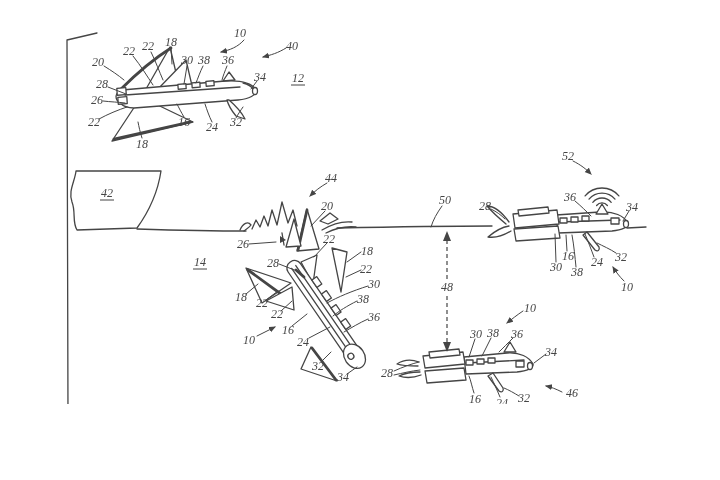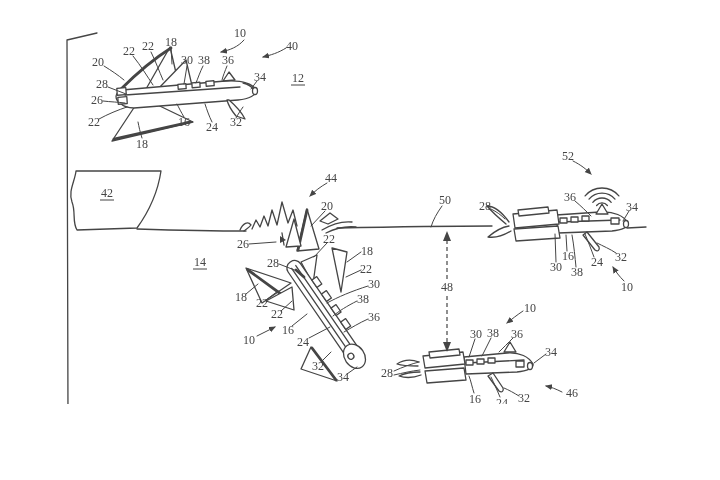--- a/index.html
+++ b/index.html
@@ -1,17 +1,17 @@
 <!DOCTYPE html>
 <html style="--ink: #454545; --paper: #ffffff;"><head>
 <meta charset="utf-8">
 <style>
   html,body{margin:0;padding:0;background:#ffffff;}
   .page{position:relative;width:720px;height:404px;background:var(--paper,#ffffff);overflow:hidden;
-        font-family:"Liberation Serif", serif;}
+        font-family:"Liberation Serif", serif;font-style:italic;}
   svg{display:block;}
   .ln{fill:none;stroke:var(--ink,#454545);stroke-width:1.3;stroke-linecap:round;stroke-linejoin:round;}
   .fw{fill:#ffffff;stroke:var(--ink,#454545);stroke-width:1.3;stroke-linejoin:round;}
   .thick{fill:none;stroke:var(--ink,#454545);stroke-width:2.8;stroke-linecap:round;}
   .ld{fill:none;stroke:var(--ink,#454545);stroke-width:1;stroke-linecap:round;}
   .dash{fill:none;stroke:var(--ink,#454545);stroke-width:1.2;stroke-dasharray:4 3;}
   .solid{fill:var(--ink,#454545);stroke:none;}
   #labels-layer text{font-family:"Liberation Serif", serif;font-size:12px;fill:var(--ink,#3d3d3d);text-anchor:middle;}
   #labels-layer line{stroke:var(--ink,#3d3d3d);stroke-width:1;}
   #labels-layer rect{fill:#ffffff;stroke:none;}

